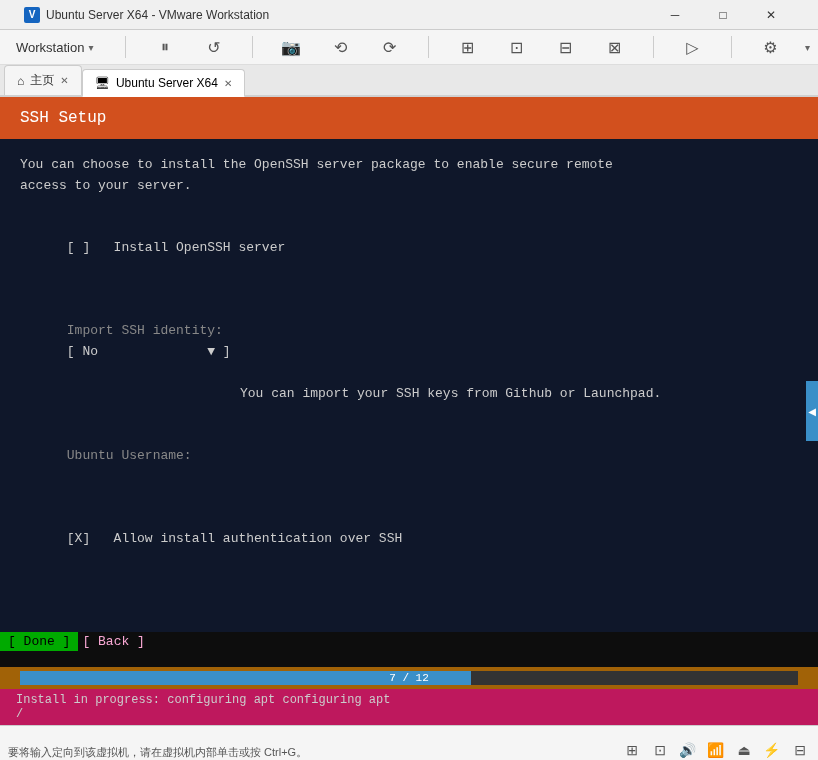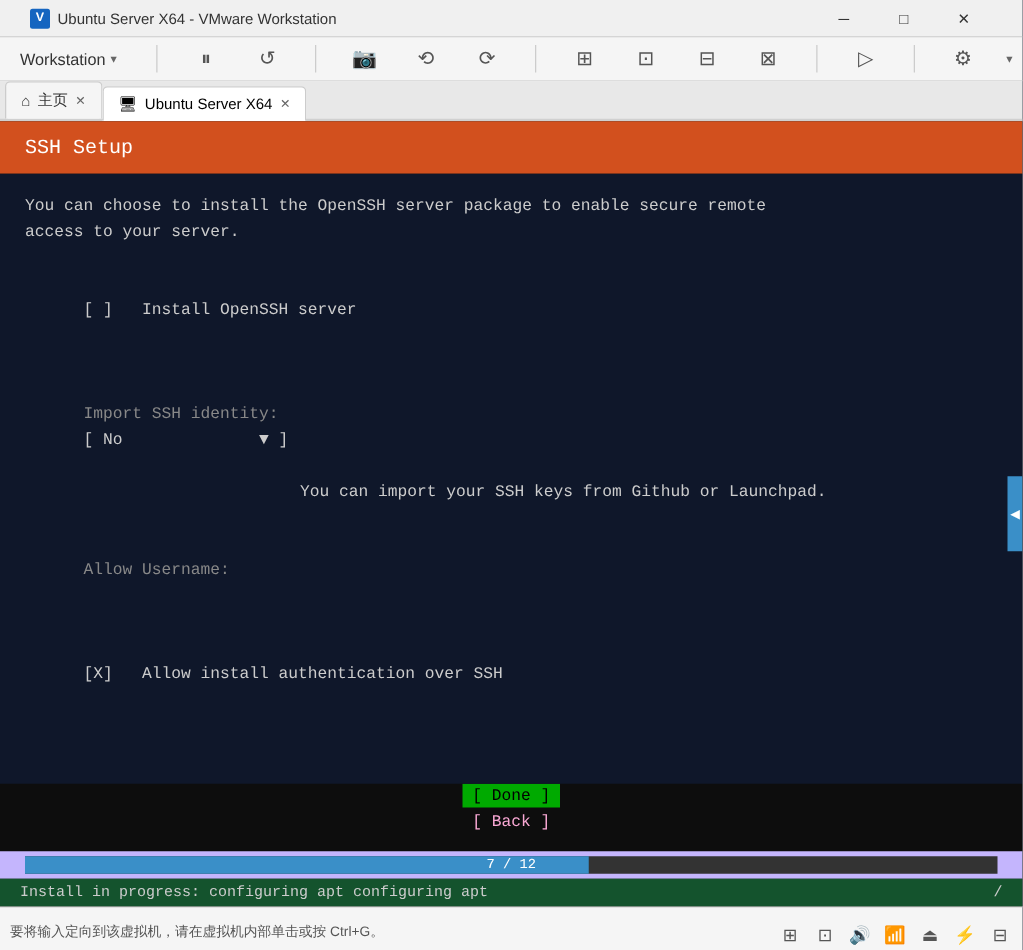--- a/index.html
+++ b/index.html
@@ -151,29 +151,29 @@
     .term-line { white-space: pre; }
     .term-label { color: #888; margin-top: 48px; }
     .term-dropdown {
       color: #cccccc;
     }
 
     
     .buttons-area {
       background: #0d0d0d;
       display: flex;
-      flex-direction: column;
+      flex-direction: row;
       align-items: center;
       padding-bottom: 16px;
       gap: 4px;
     }
 
     
     .progress-area {
-      background: #c4b5fd;
+      background: #a16207;
       padding: 4px 0;
     }
     .progress-bar-outer {
       height: 14px;
       background: #333;
       margin: 0 20px;
       position: relative;
     }
     .progress-bar-inner {
       height: 100%;
@@ -184,37 +184,38 @@
       top: 0; left: 0; right: 0;
       text-align: center;
       font-size: 11px;
       color: white;
       line-height: 14px;
       font-family: 'Courier New', monospace;
     }
 
     
     .status-bar {
-      background: #14532d;
+      background: #be185d;
       color: #cccccc;
       font-family: 'Courier New', monospace;
       font-size: 12px;
       padding: 4px 16px;
       display: flex;
       justify-content: space-between;
+      flex-direction: column;
     }
 
     
     .system-bar {
       height: 35px;
       background: #f5f5f5;
       border-top: 1px solid #ccc;
       display: flex;
-      align-items: flex-start;
-      padding: 12px 8px;
+      align-items: flex-end;
+      padding: 0 8px;
       font-size: 12px;
       color: #333;
       justify-content: space-between;
     }
     .system-bar-left {
       flex: 1;
       font-size: 11px;
       color: #555;
     }
     .system-bar-right {
@@ -312,21 +313,21 @@
       <span>[ ]   Install OpenSSH server</span>
     </div>
     <br>
     <div class="term-line">
       <span class="term-label" style="margin-right:8px">Import SSH identity:</span>
       <span class="term-dropdown">[ No              ▼ ]</span>
     </div>
     <div class="term-line" style="padding-left: 220px;">You can import your SSH keys from Github or Launchpad.</div>
     <br>
     <div class="term-line">
-      <span class="term-label">Allow Username:</span>
+      <span class="term-label">Ubuntu Username:</span>
     </div>
     <br>
     <div class="term-line">
       <span>[X]   Allow install authentication over SSH</span>
     </div>
   </div>
 
   <div class="buttons-area">
     <div style="font-family:'Courier New',monospace;font-size:13px;background:#00aa00;color:#000;padding:2px 8px;display:inline-block;cursor:pointer;">
       <span>[ Done            ]</span>

